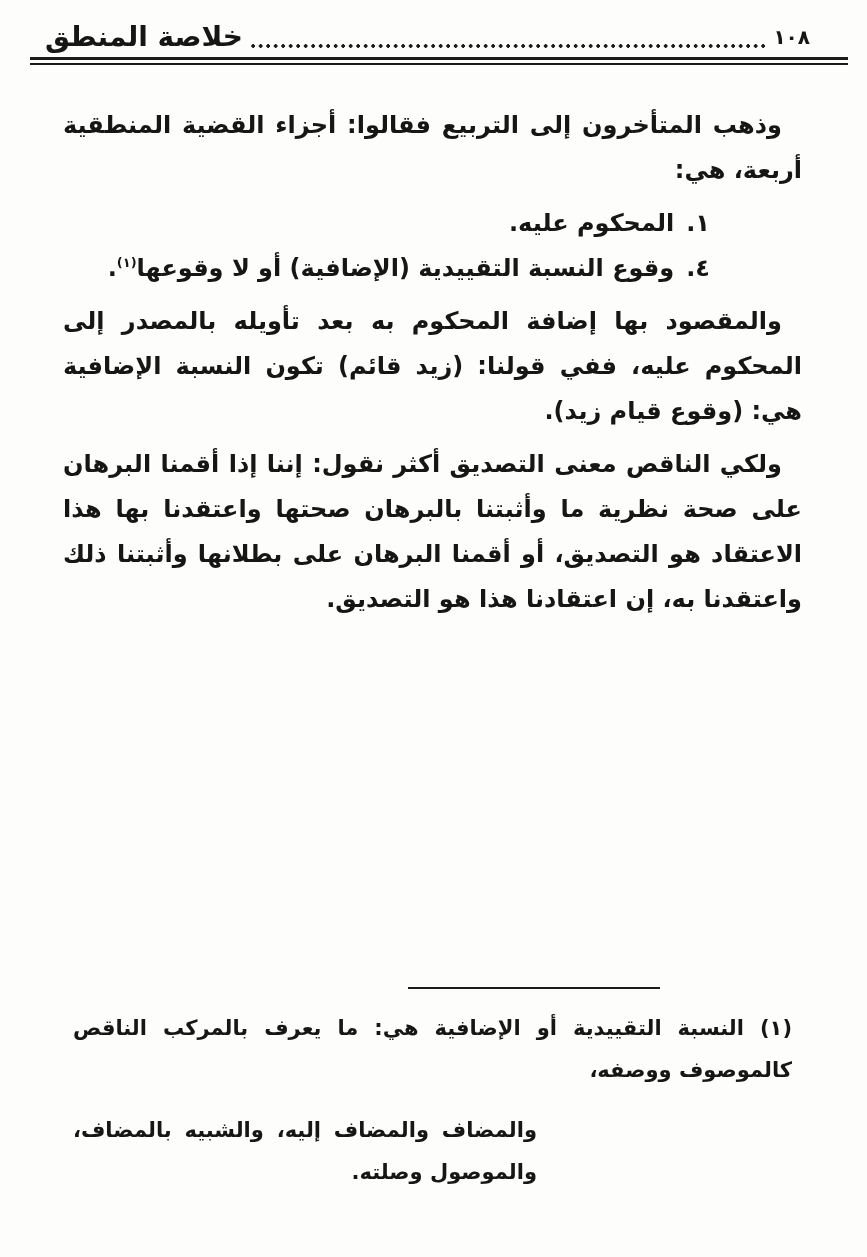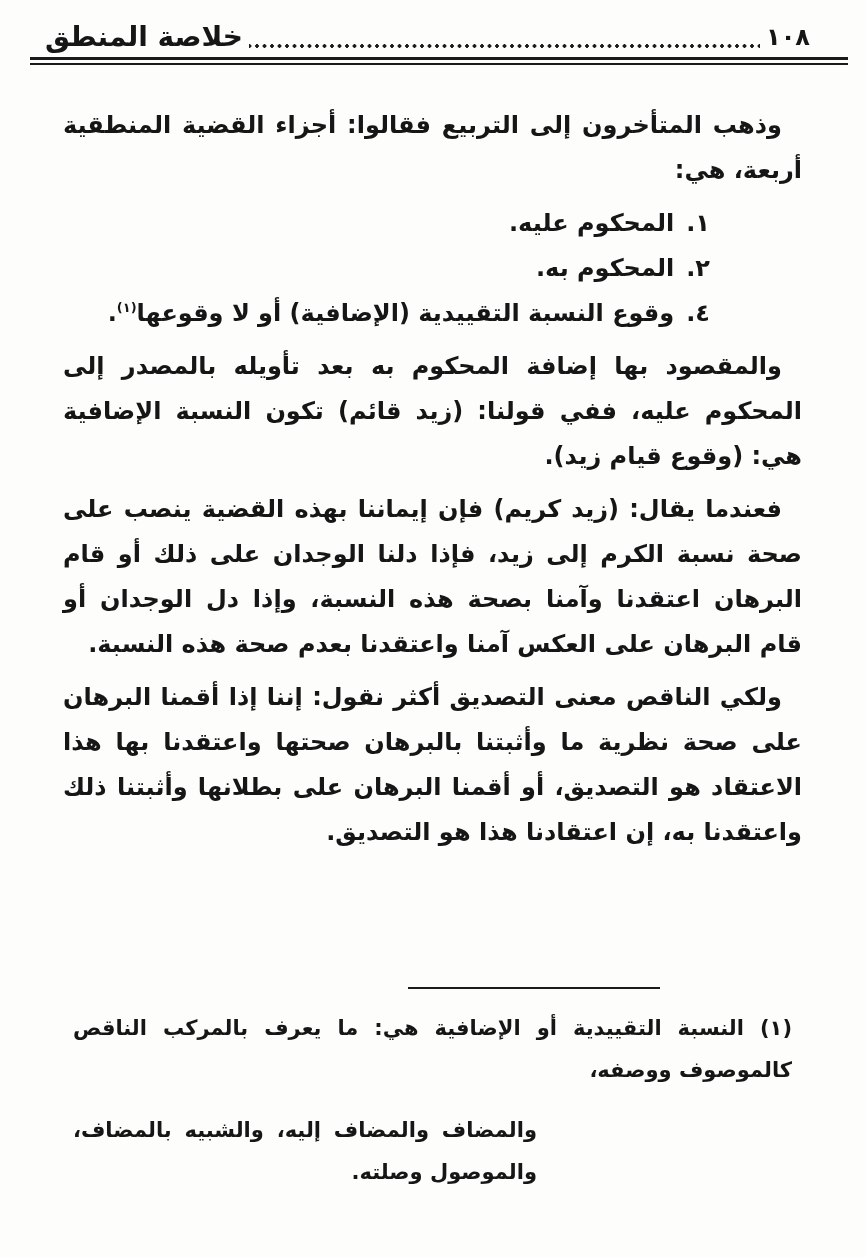--- a/index.html
+++ b/index.html
@@ -15,21 +15,21 @@
     padding:22px 57px 46px 55px;
     display:flex;flex-direction:column;
     overflow:hidden;
   }
   
   .running-head{
     display:flex;align-items:flex-end;
     font-weight:bold;
     margin-left:-10px;
   }
-  .page-num{font-size:24px;letter-spacing:4px;line-height:30px;white-space:nowrap;}
+  .page-num{font-size:20px;letter-spacing:4px;line-height:30px;white-space:nowrap;}
   .head-title{font-size:28px;line-height:30px;white-space:nowrap;}
   .leader{
     flex:1;height:26px;margin:0 6px;
     background-image:radial-gradient(circle,#1c1c1c 1.6px,transparent 1.95px);
     background-size:7.5px 7.5px;
     background-repeat:repeat-x;
     background-position:center bottom 3px;
   }
   
   .head-rule{
@@ -73,26 +73,24 @@
   </header>
 
   <div class="head-rule"></div>
 
   <main class="body-text">
 
     <p class="para">وذهب المتأخرون إلى التربيع فقالوا: أجزاء القضية المنطقية أربعة، هي:</p>
 
     <div class="num-list">
       <div class="list-item"><span class="li-num">١.</span><span>المحكوم عليه.</span></div>
-      <div class="list-item"><span class="li-num">٢.</span><span>المحكوم به.</span></div>
       <div class="list-item"><span class="li-num">٤.</span><span>وقوع النسبة التقييدية (الإضافية) أو لا وقوعها</span><sup class="fn-ref">(١)</sup><span>.</span></div>
     </div>
 
     <p class="para">والمقصود بها إضافة المحكوم به بعد تأويله بالمصدر إلى المحكوم عليه، ففي قولنا: (زيد قائم) تكون النسبة الإضافية هي: (وقوع قيام زيد).</p>
-    <p class="para">فعندما يقال: (زيد كريم) فإن إيماننا بهذه القضية ينصب على صحة نسبة الكرم إلى زيد، فإذا دلنا الوجدان على ذلك أو قام البرهان اعتقدنا وآمنا بصحة هذه النسبة، وإذا دل الوجدان أو قام البرهان على العكس آمنا واعتقدنا بعدم صحة هذه النسبة.</p>
     <p class="para">ولكي الناقص معنى التصديق أكثر نقول: إننا إذا أقمنا البرهان على صحة نظرية ما وأثبتنا بالبرهان صحتها واعتقدنا بها هذا الاعتقاد هو التصديق، أو أقمنا البرهان على بطلانها وأثبتنا ذلك واعتقدنا به، إن اعتقادنا هذا هو التصديق.</p>
 
   </main>
 
   <footer class="footnote">
     <div class="fn-rule"></div>
     <p class="fn-line">(١) النسبة التقييدية أو الإضافية هي: ما يعرف بالمركب الناقص كالموصوف ووصفه،</p>
     <p class="fn-line fn-line-2">والمضاف والمضاف إليه، والشبيه بالمضاف، والموصول وصلته.</p>
   </footer>
 

